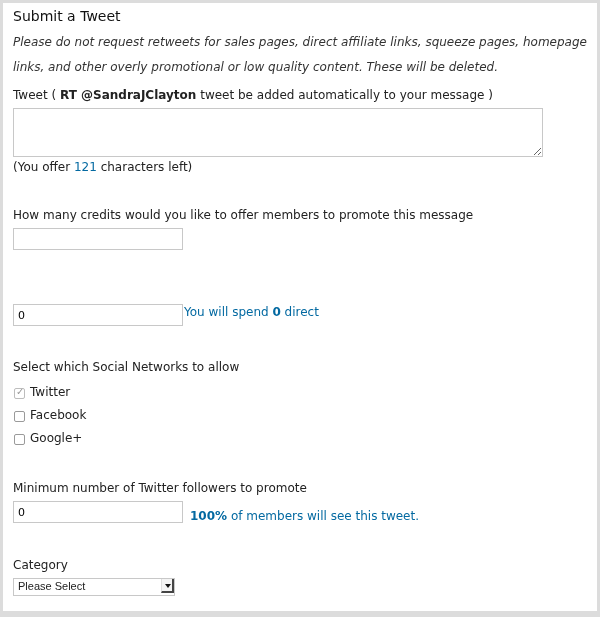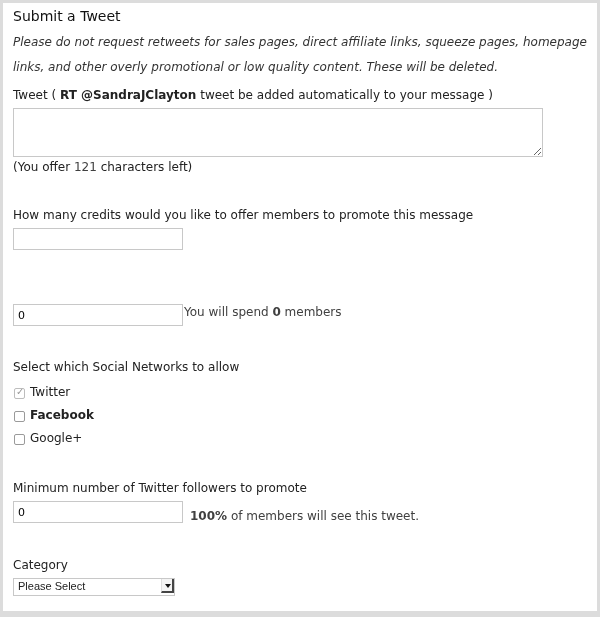--- a/index.html
+++ b/index.html
@@ -9,21 +9,21 @@
       position: relative; overflow: hidden;
     }
     .panel {
       position: absolute; left: 3px; top: 3px; width: 594px; height: 608px;
       background: #ffffff;
     }
     .abs { position: absolute; white-space: nowrap; }
     .title { left: 10px; top: 5px; font-size: 14px; font-weight: normal; color: #111; }
     .note { left: 10px; top: 27px; font-style: italic; font-size: 12px; color: #333; line-height: 25px; white-space: normal; width: 580px; }
     .label { font-size: 12px; color: #222; }
-    .green { color: #404040; }
+    .green { color: #0369a1; }
     textarea {
       position: absolute; left: 10px; top: 105px; width: 524px; height: 43px;
       border: 1px solid #c8c8c8; padding: 2px; resize: both; box-sizing: content-box;
       font-family: "DejaVu Sans", sans-serif; font-size: 12px; outline: none; background: #fff;
     }
     input.txt {
       position: absolute; width: 160px; height: 20px; border: 1px solid #c8c8c8;
       padding: 0 4px; font-family: "DejaVu Sans", sans-serif; font-size: 11px; outline: none; background:#fff;
     }
     .cb { position: absolute; left: 11px; width: 11px; height: 11px; border: 1px solid #9a9a9a; border-radius: 2px; background:#fff; box-sizing: border-box; }
@@ -56,28 +56,28 @@
   <textarea style=""></textarea>
   <div class="abs label" style="left:10px; top:157px;">
     <span>(You offer </span><span class="green">121</span><span> characters left)</span>
   </div>
 
   <div class="abs label" style="left:10px; top:205px;">How many credits would you like to offer members to promote this message</div>
   <input class="txt" type="text" style="left: 10px; top: 225px;" value="">
 
   <input class="txt" type="text" style="left: 10px; top: 301px;" value="0">
   <div class="abs green" style="left:181px; top:302px;">
-    <span>You will spend </span><b>0</b><span> members</span>
+    <span>You will spend </span><b>0</b><span> direct</span>
   </div>
 
   <div class="abs label" style="left:10px; top:357px;">Select which Social Networks to allow</div>
   <div class="cb checked" style="top:385px;"></div>
   <div class="abs label" style="left:27px; top:382px;">Twitter</div>
   <div class="cb" style="top:408px;"></div>
-  <div class="abs label" style="left:27px; top:405px;font-weight:bold;">Facebook</div>
+  <div class="abs label" style="left:27px; top:405px;">Facebook</div>
   <div class="cb" style="top:431px;"></div>
   <div class="abs label" style="left:27px; top:428px;">Google+</div>
 
   <div class="abs label" style="left:10px; top:478px;">Minimum number of Twitter followers to promote</div>
   <input class="txt" type="text" style="left: 10px; top: 498px;" value="0">
   <div class="abs green" style="left:187px; top:506px;">
     <b>100%</b><span> of members will see this tweet.</span>
   </div>
 
   <div class="abs label" style="left:10px; top:555px;">Category</div>

